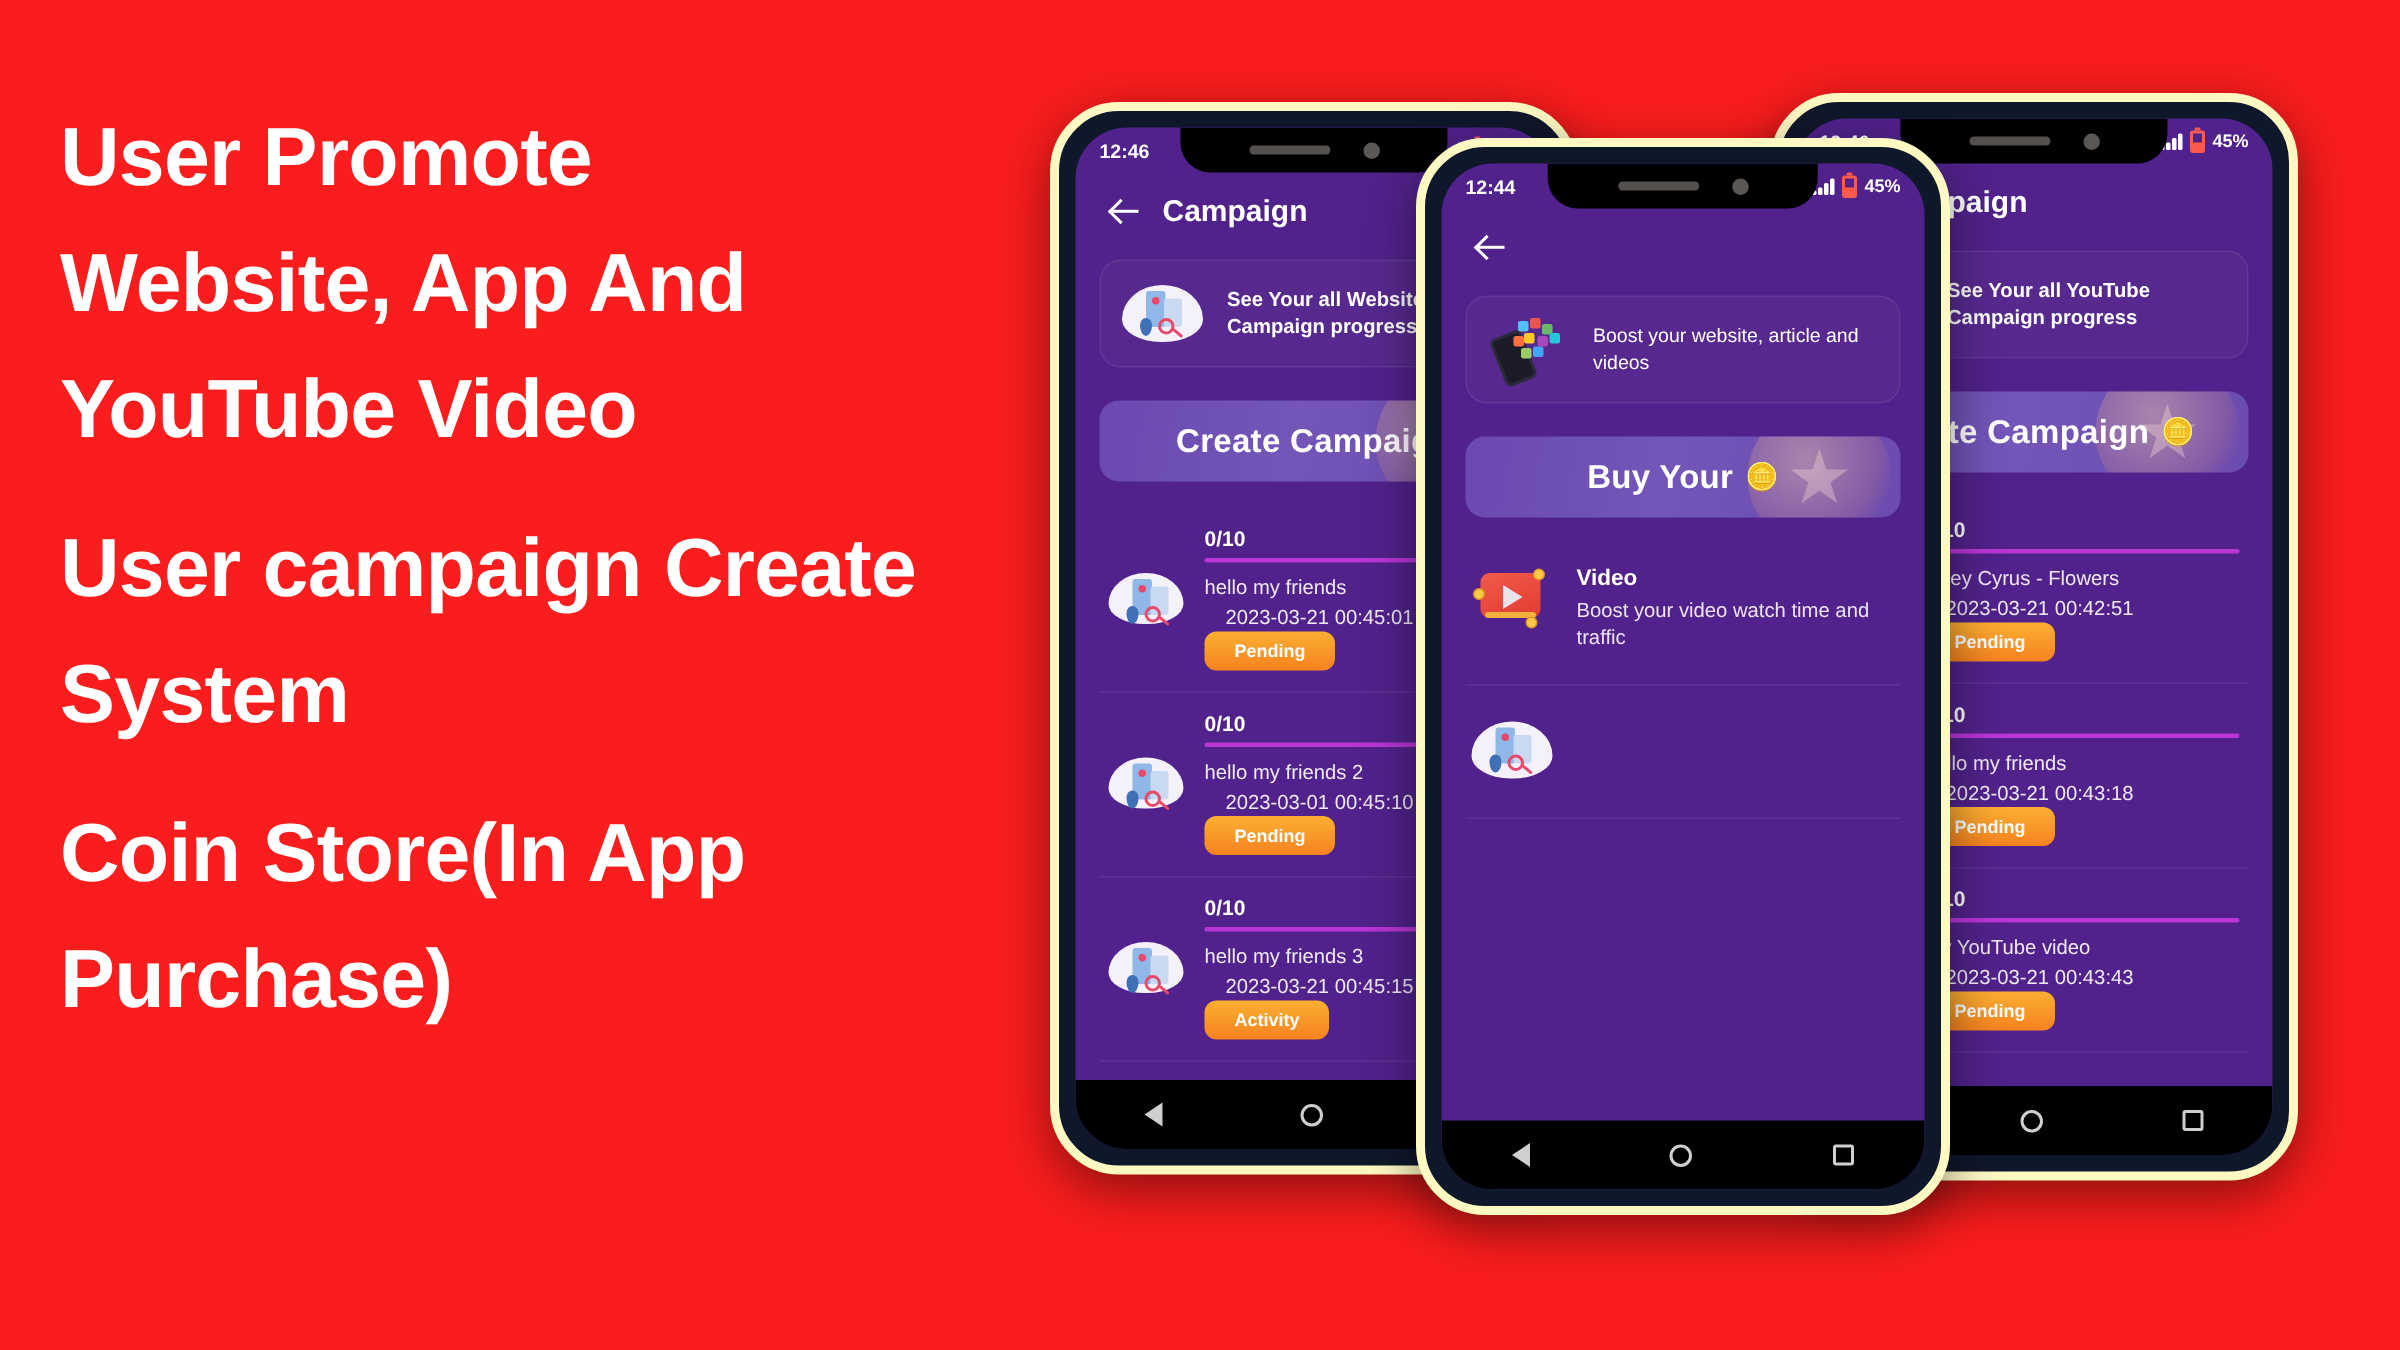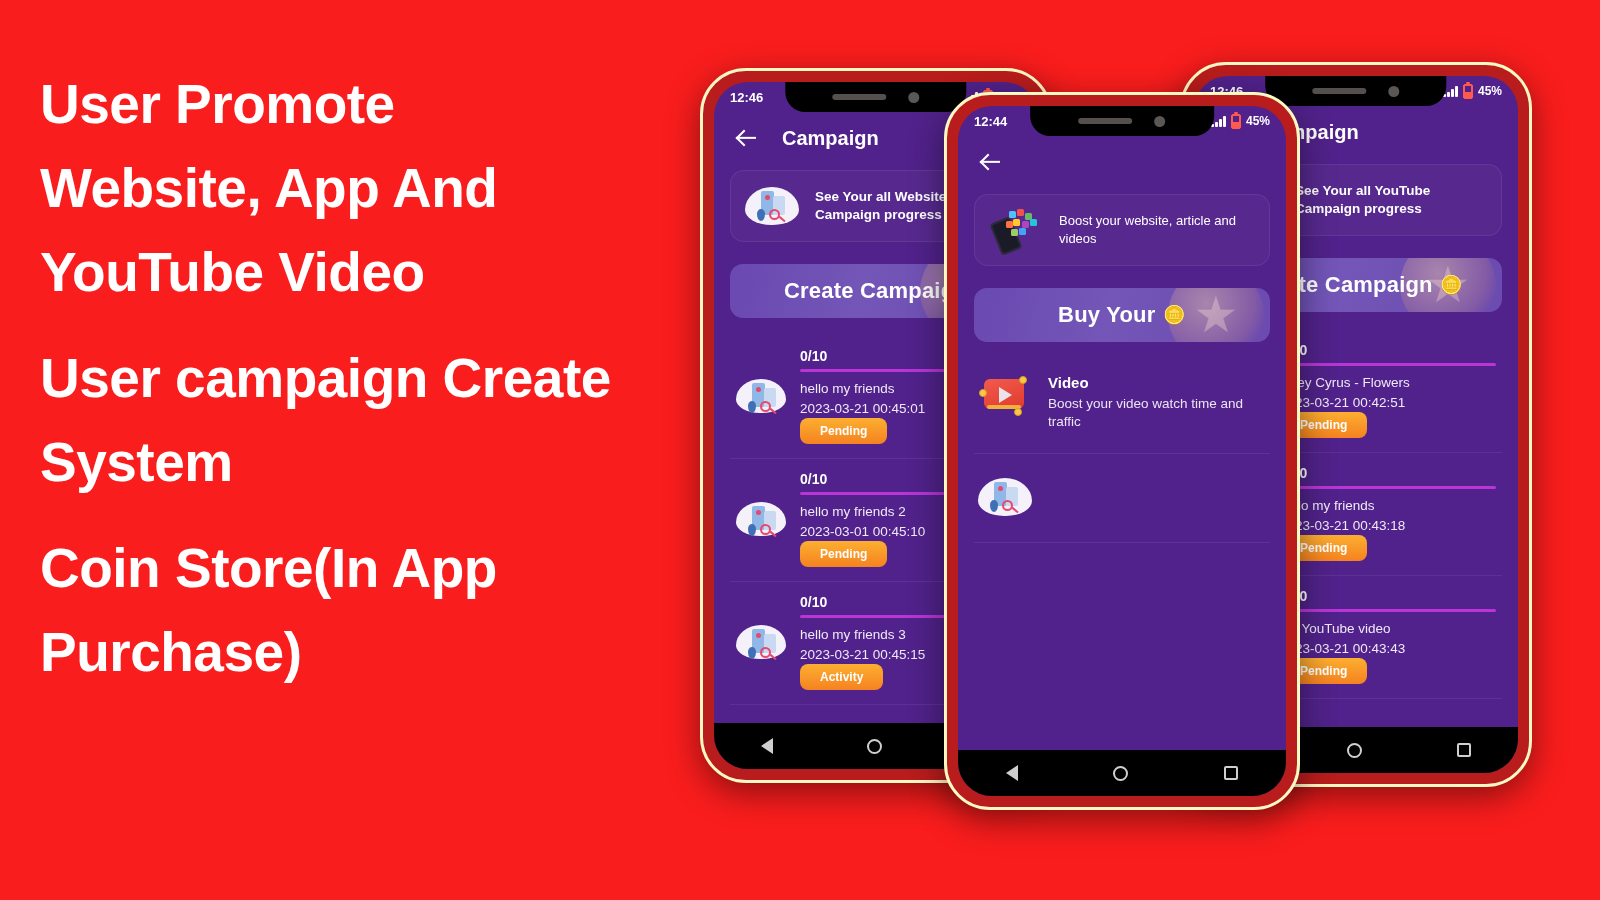--- a/index.html
+++ b/index.html
@@ -16,23 +16,23 @@
     color: #ffffff; font-weight: 700; letter-spacing: -0.5px;
     font-size: 55px; line-height: 84px; white-space: pre-wrap;
   }
   .copy-block { margin-bottom: 22px; }
   .copy-block.b2 { margin-top: 14px; }
   .copy-block.b3 { margin-top: 16px; }
 
   
   .phone {
     position: absolute;
-    background: #b91c1c;
+    background: #0f172a;
     border-radius: 46px;
-    border: 3px solid #fef9c3;
+    border: 6px solid #fef9c3;
     box-shadow: 0 10px 34px rgba(0,0,0,0.45);
     overflow: hidden;
   }
   .phone .screen {
     position: absolute;
     left: 11px; right: 11px; top: 11px; bottom: 11px;
     background: #51228b;
     border-radius: 34px;
     overflow: hidden;
   }
@@ -60,21 +60,21 @@
   .sig i { display:block; width: 2.5px; background: #fff; border-radius: 1px; }
   .sig i:nth-child(1){height:3px} .sig i:nth-child(2){height:5px}
   .sig i:nth-child(3){height:8px} .sig i:nth-child(4){height:11px}
   .batt { width: 10px; height: 15px; border: 1.6px solid #ff5a4d; border-radius: 2px; position: relative; background: #ff5a4d; }
   .batt::before { content:''; position:absolute; top:-3px; left:2.2px; width:4px; height:2px; background:#ff5a4d; border-radius:1px; }
   .batt::after { content:''; position:absolute; left:1px; right:1px; top:1px; height: 52%; background:#51228b; }
   .net { font-size: 11px; }
 
   
   .app { position: absolute; top: 30px; left: 0; right: 0; bottom: 46px; padding: 0 16px; overflow: hidden; }
-  .navrow { display: flex; align-items: center; gap: 22px; height: 52px; padding-left: 4px; text-align: center; }
+  .navrow { display: flex; align-items: center; gap: 12px; height: 52px; padding-left: 4px; text-align: center; }
   .backarrow { width: 26px; height: 26px; position: relative; flex: 0 0 auto; cursor: pointer; }
   .backarrow::before {
     content: ''; position: absolute; left: 4px; top: 50%; width: 18px; height: 2.3px;
     background: #fff; transform: translateY(-50%);
   }
   .backarrow::after {
     content: ''; position: absolute; left: 4px; top: 50%; width: 10px; height: 10px;
     border-left: 2.3px solid #fff; border-bottom: 2.3px solid #fff;
     transform: translateY(-50%) rotate(45deg);
   }
@@ -112,21 +112,21 @@
   .citem {
     display: flex; align-items: center; gap: 12px;
     border-bottom: 1px solid rgba(255,255,255,0.07);
     padding: 12px 6px 14px 6px; min-height: 92px;
   }
   .citem .thumb { flex: 0 0 auto; }
   .citem .body { flex: 1 1 auto; min-width: 0; }
   .count { color: #fff; font-size: 14px; font-weight: 700; }
   .pbar { height: 3px; background: #b935d6; border-radius: 2px; margin: 5px 0 7px 0; }
   .cname { color: #f0e9f7; font-size: 13.5px; line-height: 1.45; }
-  .cdate { color: #f0e9f7; font-size: 13.5px; line-height: 1.45; }
+  .cdate { color: #f0e9f7; font-size: 13.5px; line-height: 1.45; margin-left: 14px; }
   .badge {
     display: inline-block; margin-top: 0; padding: 6px 20px; border-radius: 8px;
     background: linear-gradient(180deg,#fcaf31,#f58220);
     color: #fff; font-size: 12px; font-weight: 700;
   }
 
   
   .olist { margin-top: 12px; }
   .oitem {
     display: flex; align-items: flex-start; gap: 14px;

